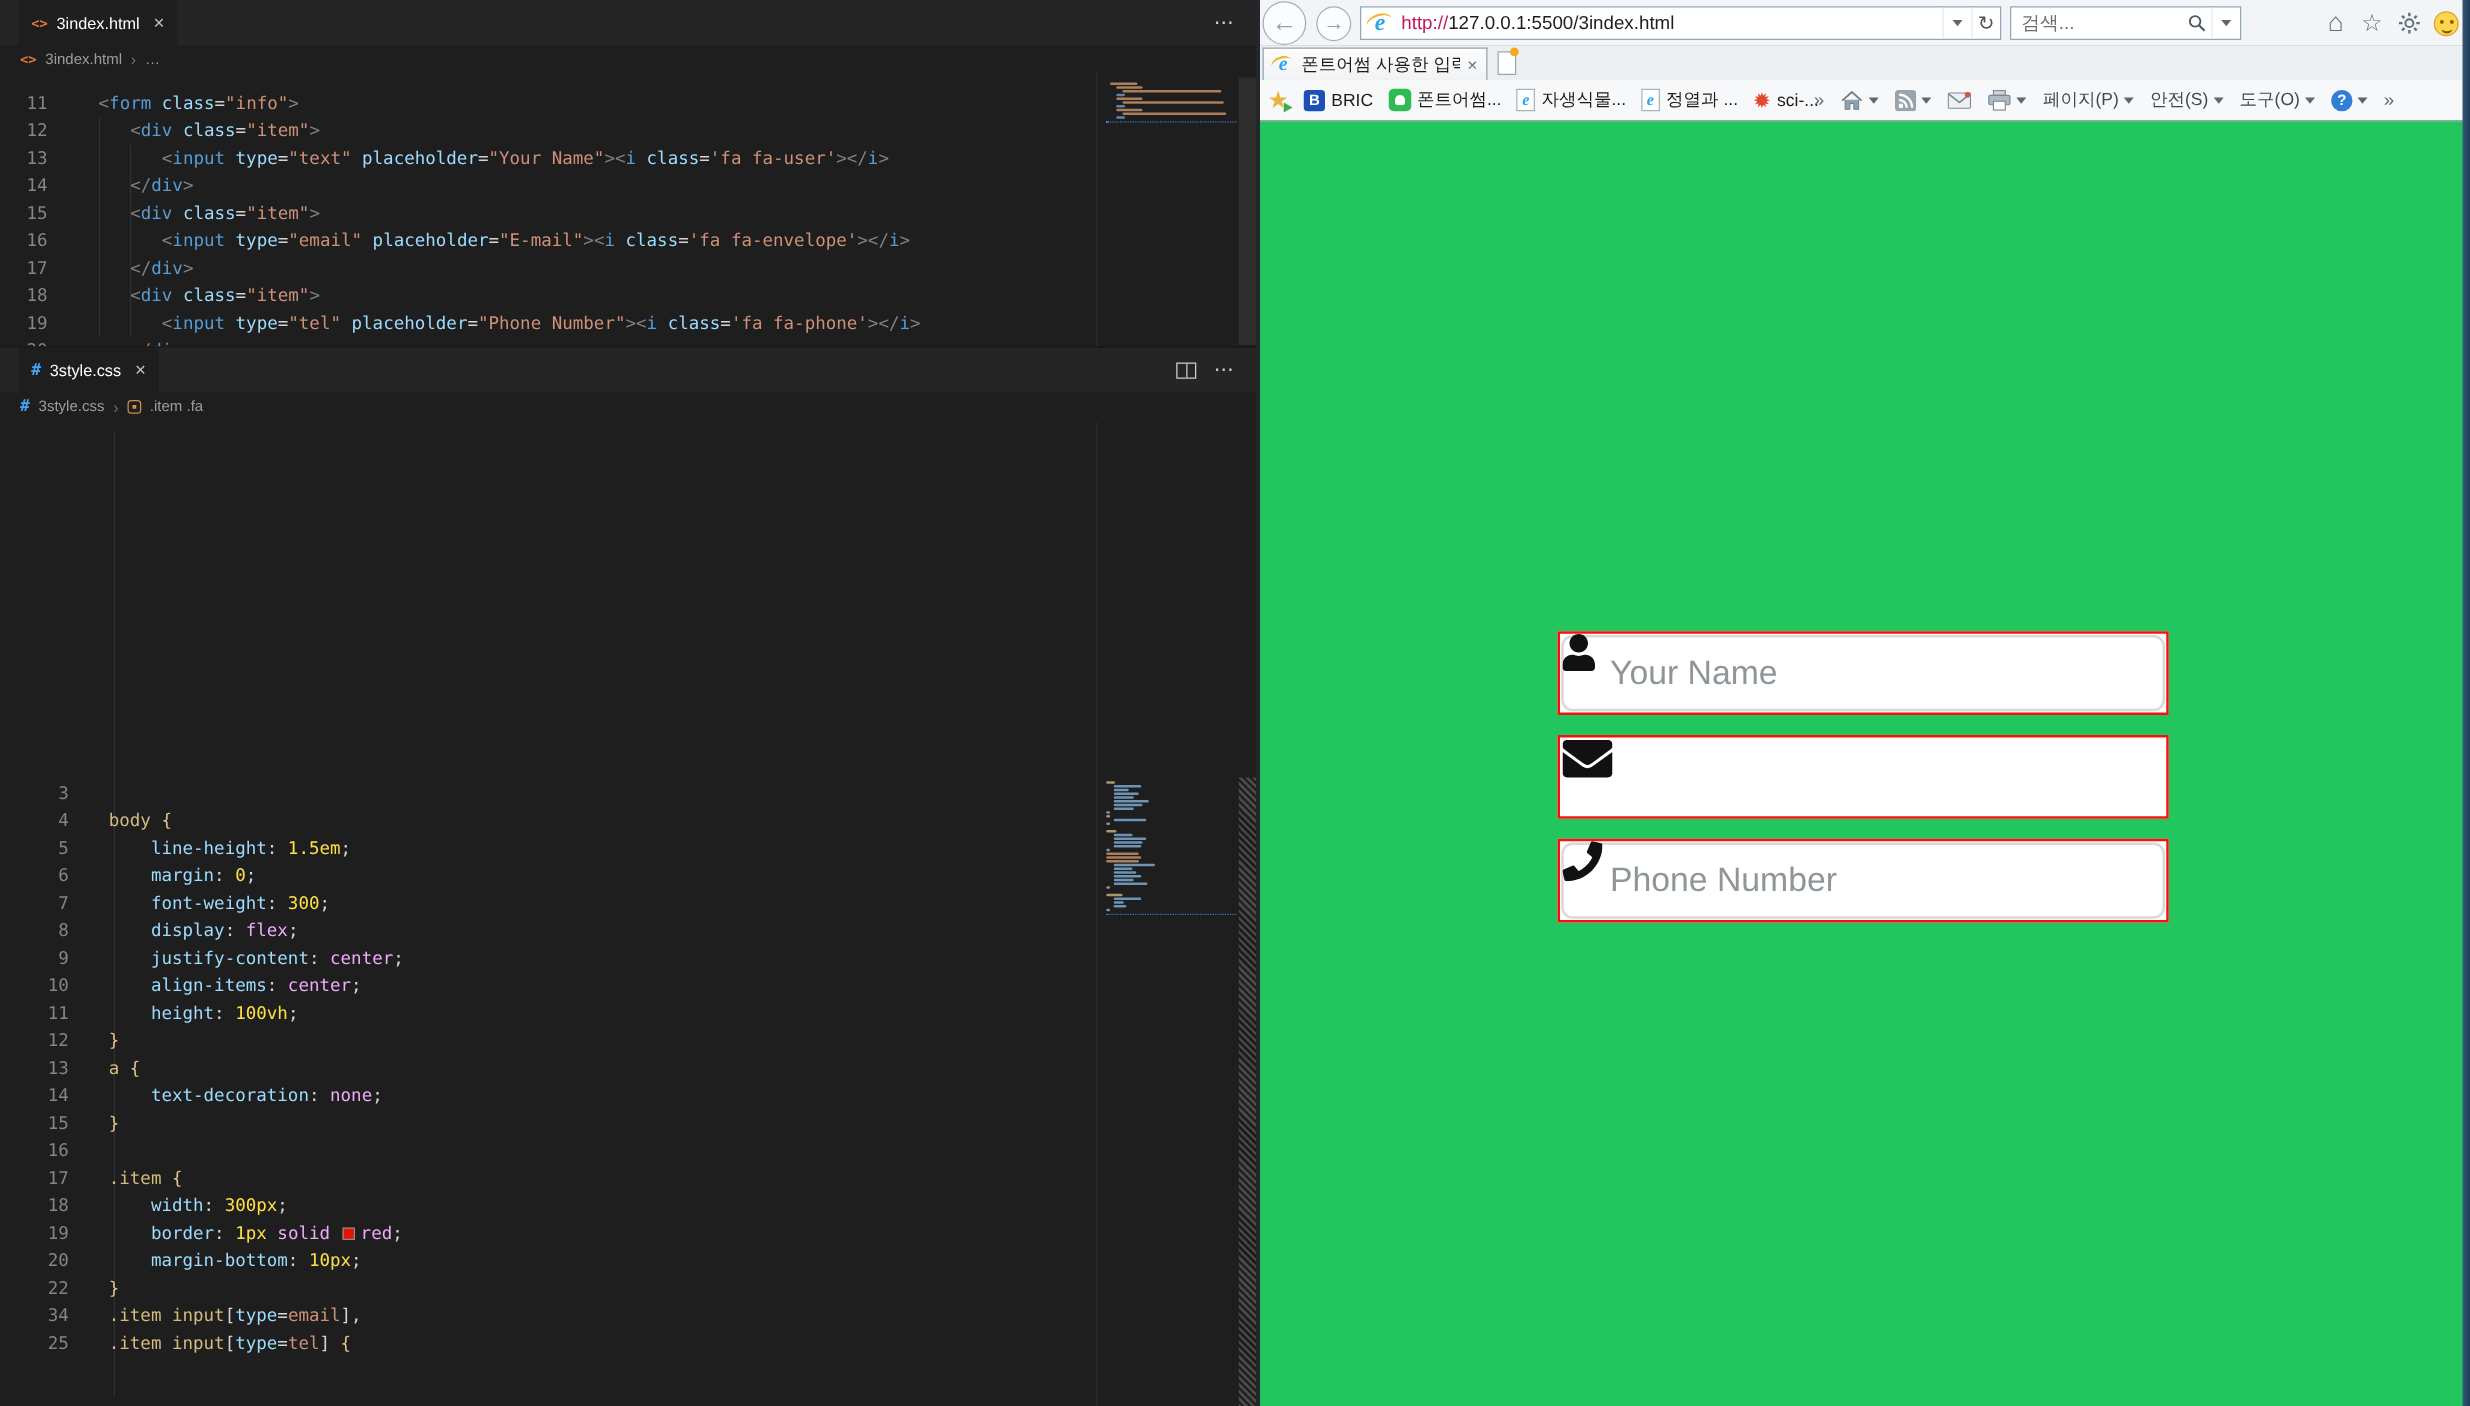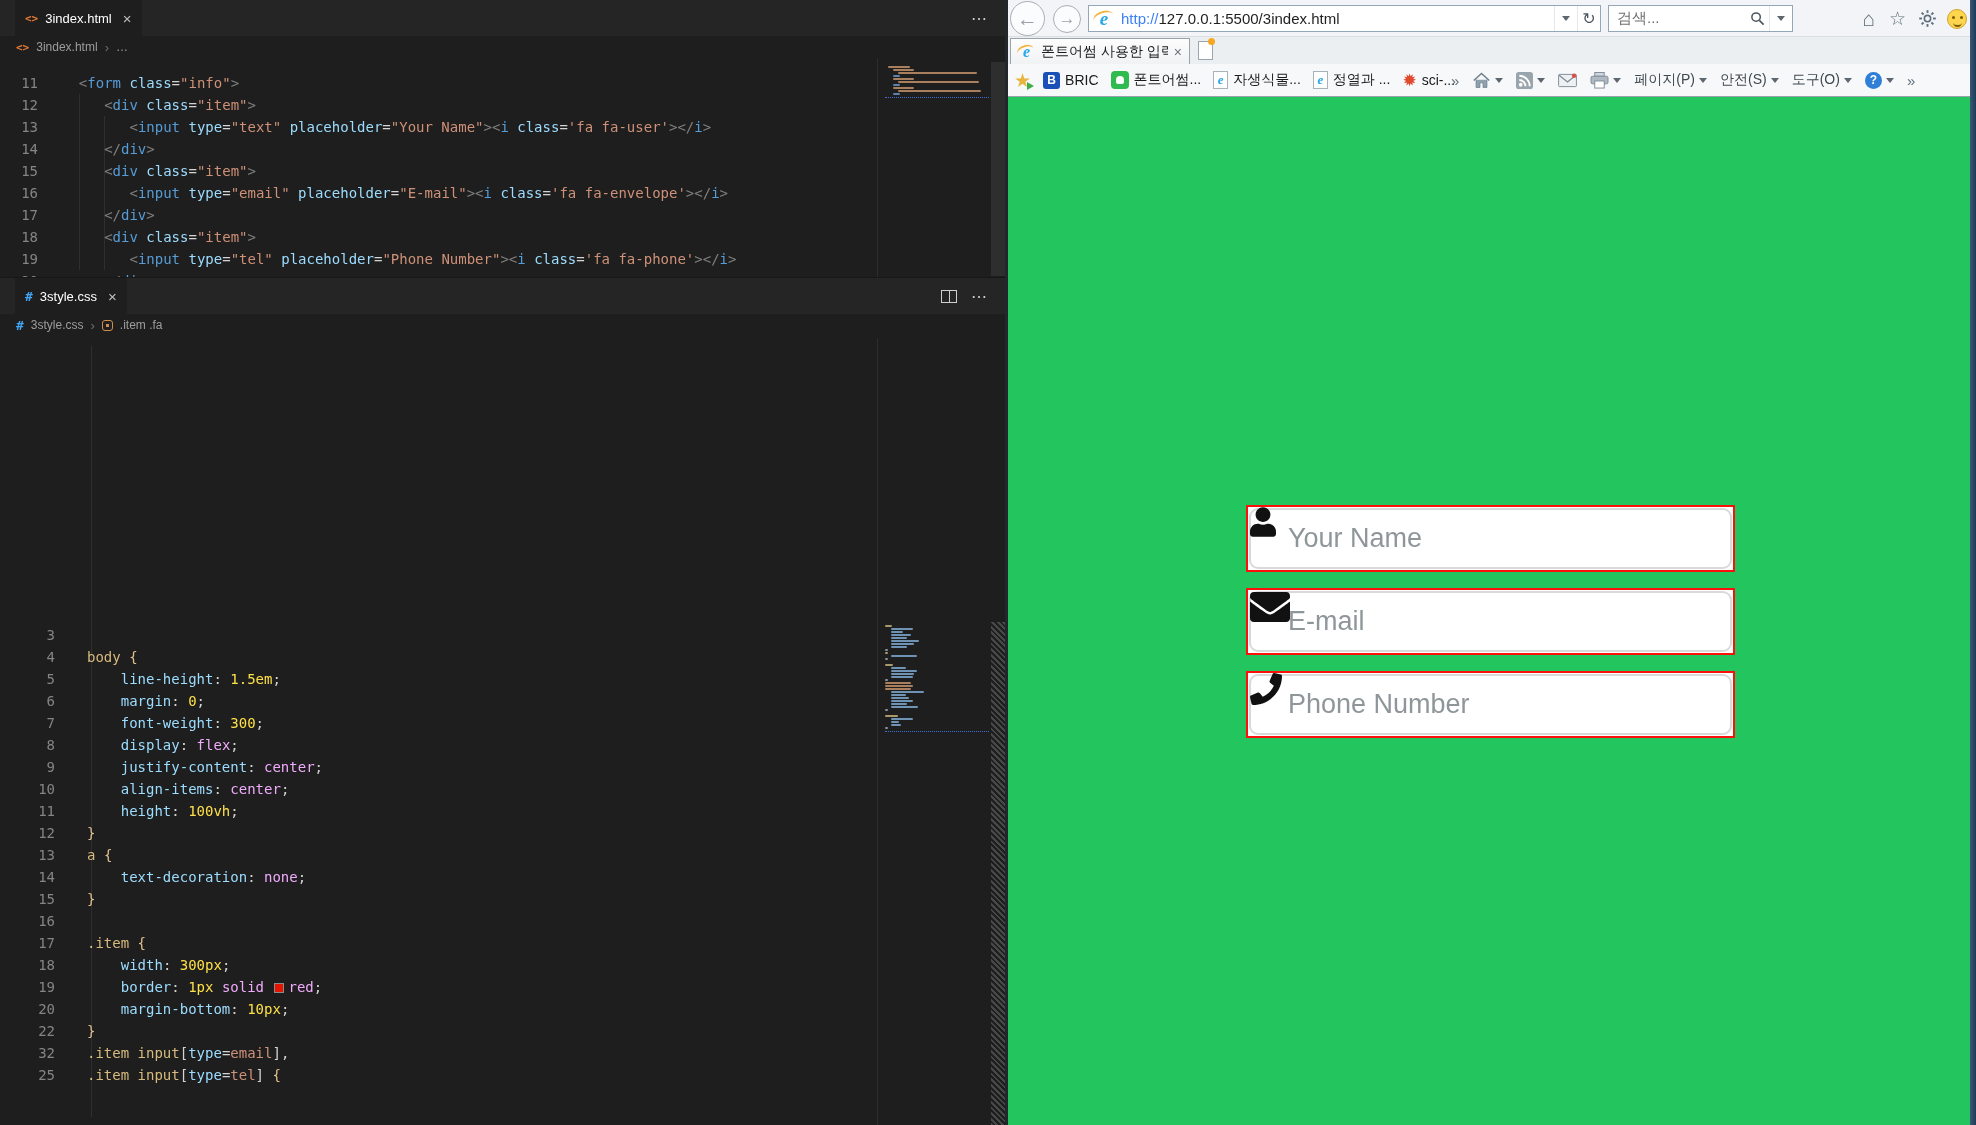--- a/index.html
+++ b/index.html
@@ -52,21 +52,21 @@
   
   #ie{position:absolute;left:1008px;top:0;width:968px;height:1125px;background:#fff}
   #ie-toolbar{position:absolute;top:0;left:0;width:100%;height:37px;background:#f2f4f7;border-bottom:1px solid #dadee2}
   .nav-circle{position:absolute;border:1px solid #a8aeb4;border-radius:50%;background:#fbfcfd;display:flex;align-items:center;justify-content:center;color:#9aa2a9}
   #back-btn{left:2px;top:1px;width:35px;height:35px;font-size:21px}
   #fwd-btn{left:45px;top:5px;width:28px;height:28px;font-size:17px}
   #url-field{position:absolute;left:80px;top:5px;width:513px;height:27px;background:#fff;border:1px solid #94a7b8;display:flex;align-items:center}
   .e-logo{flex:none;width:20px;height:20px;margin-left:5px;position:relative;color:#2aa7e8;font:italic bold 19px "Liberation Serif",serif;line-height:20px;text-align:center}
   .e-logo::after{content:"";position:absolute;left:-1px;top:2px;width:21px;height:12px;border-top:2px solid #f3b43c;border-radius:50%;transform:rotate(-18deg)}
   #url-text{font-size:15px;margin-left:7px;flex:1;white-space:nowrap;overflow:hidden}
-  .url-scheme{color:#3b82f6}
+  .url-scheme{color:#be185d}
   .url-rest{color:#1f1f1f}
   .field-btn{flex:none;width:23px;height:100%;display:flex;align-items:center;justify-content:center;border-left:1px solid #e5e8eb;color:#5d6770;cursor:pointer}
   .caret-tri{width:0;height:0;border-left:4px solid transparent;border-right:4px solid transparent;border-top:5px solid #5d6770}
   .refresh-glyph{font-size:16px;color:#4d565e}
   #search-field{position:absolute;left:600px;top:5px;width:185px;height:27px;background:#fff;border:1px solid #94a7b8;display:flex;align-items:center;padding-left:8px}
   #search-placeholder{color:#6f6f6f;font-size:15px;flex:1}
   .tool-ico{position:absolute;top:6px;width:25px;height:25px;display:flex;align-items:center;justify-content:center;color:#5f6e7a;cursor:pointer}
   #home-btn{left:848px;font-size:21px}
   #star-btn{left:877px;font-size:19px}
   #gear-btn{left:907px}
@@ -280,21 +280,21 @@
           </div>
           <div class="code-line">
             <span class="gutter">20</span>
             <span class="lc"><span class="sg-w">    </span><span class="sg-prop">margin-bottom</span><span class="sg-w">: </span><span class="sg-num">10px</span><span class="sg-w">;</span></span>
           </div>
           <div class="code-line">
             <span class="gutter">22</span>
             <span class="lc"><span class="sg-br">}</span></span>
           </div>
           <div class="code-line">
-            <span class="gutter">32</span>
+            <span class="gutter">34</span>
             <span class="lc"><span class="sg-sel">.item input</span><span class="sg-w">[</span><span class="sg-a">type</span><span class="sg-w">=</span><span class="sg-s">email</span><span class="sg-w">],</span></span>
           </div>
           <div class="code-line">
             <span class="gutter">25</span>
             <span class="lc"><span class="sg-sel">.item input</span><span class="sg-w">[</span><span class="sg-a">type</span><span class="sg-w">=</span><span class="sg-s">tel</span><span class="sg-w">] </span><span class="sg-br">{</span></span>
           </div>
         </div>
       <div class="indent-guide" style="left:91px;top:68px;height:771px"></div>
       <div class="mm-edge" style="top:60px;height:787px"></div>
       <div class="mm" id="mm-bottom">
@@ -491,21 +491,20 @@
           <div class="form-item" style="border-color: rgb(251, 16, 12);">
             <span class="fa-ico"><svg width="26" height="30" viewBox="0 0 448 512">
                 <path fill="#111111" d="M224 256c70.7 0 128-57.3 128-128S294.7 0 224 0 96 57.3 96 128s57.3 128 128 128zm89.6 32h-16.7c-22.2 10.2-46.9 16-72.9 16s-50.6-5.8-72.9-16h-16.7C60.2 288 0 348.2 0 422.4V464c0 26.5 21.5 48 48 48h352c26.5 0 48-21.5 48-48v-41.6c0-74.2-60.2-134.4-134.4-134.4z"></path>
               </svg></span>
             <input class="form-input" type="text" placeholder="Your Name" style="border-color: rgb(217, 217, 217);">
           </div>
           <div class="form-item" style="border-color: rgb(251, 16, 12);">
             <span class="fa-ico"><svg width="40" height="34" viewBox="0 64 512 384">
                 <path fill="#111111" d="M502.3 190.8c3.9-3.1 9.7-.2 9.7 4.7V400c0 26.5-21.5 48-48 48H48c-26.5 0-48-21.5-48-48V195.6c0-5 5.7-7.8 9.7-4.7 22.4 17.4 52.1 39.5 154.1 113.6 21.1 15.4 56.7 47.8 92.2 47.6 35.7.3 72-32.8 92.3-47.6 102-74.1 131.6-96.3 154-113.7zM256 320c23.2.4 56.6-29.2 73.4-41.4 132.7-96.3 142.8-104.7 173.4-128.7 5.8-4.5 9.2-11.5 9.2-18.9v-19c0-26.5-21.5-48-48-48H48C21.5 64 0 85.5 0 112v19c0 7.4 3.4 14.3 9.2 18.9 30.6 23.9 40.7 32.4 173.4 128.7 16.8 12.2 50.2 41.8 73.4 41.4z"></path>
               </svg></span>
-            <input class="form-input" type="text" placeholder="E-mail" style="border-color: rgb(217, 217, 217);">
           </div>
           <div class="form-item" style="border-color: rgb(251, 16, 12);">
             <span class="fa-ico"><svg width="32" height="32" viewBox="0 0 512 512">
                 <path fill="#111111" d="M493.4 24.6l-104-24c-11.3-2.6-22.9 3.3-27.5 13.9l-48 112c-4.2 9.8-1.4 21.3 6.9 28l60.6 49.6c-36 76.7-98.9 140.5-177.2 177.2l-49.6-60.6c-6.8-8.3-18.2-11.1-28-6.9l-112 48C3.9 366.5-2 378.1.6 389.4l24 104C27.1 504.2 36.7 512 48 512c256.1 0 464-207.5 464-464 0-11.2-7.7-20.9-18.6-23.4z"></path>
               </svg></span>
             <input class="form-input" type="text" placeholder="Phone Number" style="border-color: rgb(217, 217, 217);">
           </div>
         </div>
     </div>
 

